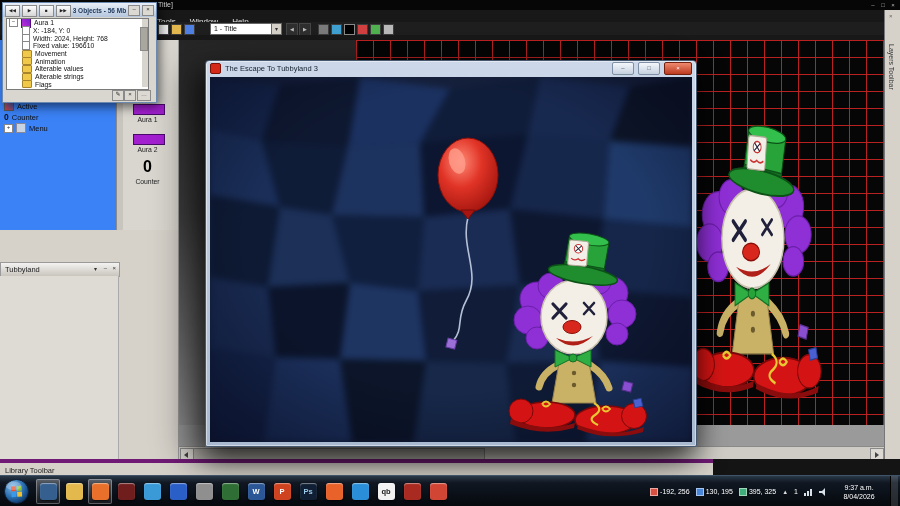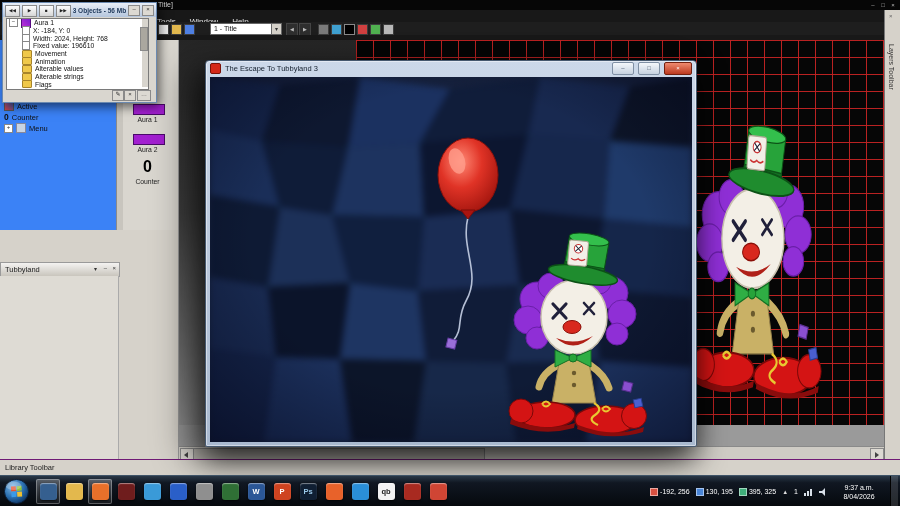--- a/index.html
+++ b/index.html
@@ -35,21 +35,21 @@
   #shelf{left:117px;top:40px;width:61px;height:190px;background:#d9d6cf;border-right:1px solid #9a9a9a;}
   .swatch{position:absolute;left:16px;width:30px;height:9px;border:1px solid #4a0a6a;}
   .shelf-lab{position:absolute;width:61px;text-align:center;font-size:6.8px;color:#222;}
   #graybg{left:0;top:230px;width:178px;height:229px;background:#d6d2ca;border-right:1px solid #9a9a9a;}
   #propshdr{left:0;top:262px;width:118px;height:13px;background:linear-gradient(#f4f3f1,#c9c5bd);border:1px solid #9a9a9a;font-size:7.5px;color:#222;}
   #propsbody{left:0;top:276px;width:118px;height:183px;background:#dedbd4;border-right:1px solid #aaa;}
 
   
   #layersbar{left:884px;top:10px;width:16px;height:449px;background:#d6d2ca;border-left:1px solid #777;}
   #layers-txt{writing-mode:vertical-rl;font-size:7px;color:#333;position:absolute;top:34px;left:3px;}
-  #statusbar{left:0;top:459px;width:900px;height:16px;background:#d6d2ca;border-top:1px solid #701a75;font-size:7.5px;color:#222;}
+  #statusbar{left:0;top:459px;width:713px;height:16px;background:#d6d2ca;border-top:4px solid #701a75;font-size:7.5px;color:#222;}
 
   
   #pw{left:205px;top:60px;width:490px;height:385px;border-radius:4px 4px 2px 2px;background:linear-gradient(#ccd8e9,#a9b9cf);
       border:1px solid #46586e;box-shadow:inset 0 0 0 1px rgba(255,255,255,.45),0 12px 28px rgba(0,0,0,.7),-20px 10px 34px rgba(0,0,0,.4);z-index:30;}
   #pw-title{display:flex;align-items:center;gap:4px;height:15px;padding:0 4px;font-size:7.5px;color:#15202e;}
   .pw-btn{width:20px;height:11px;border-radius:2px;background:linear-gradient(#f4f7fb,#c6d1e0);border:1px solid #7f8fa4;color:#3a4a5e;font-size:6px;line-height:10px;text-align:center;}
   .pw-close{width:26px;background:linear-gradient(#ef8a6f,#bc3a20);border:1px solid #73200f;color:#fff;}
   #pw-client{position:absolute;left:4px;top:16px;width:482px;height:365px;background:#0d1730;overflow:hidden;}
 
   

